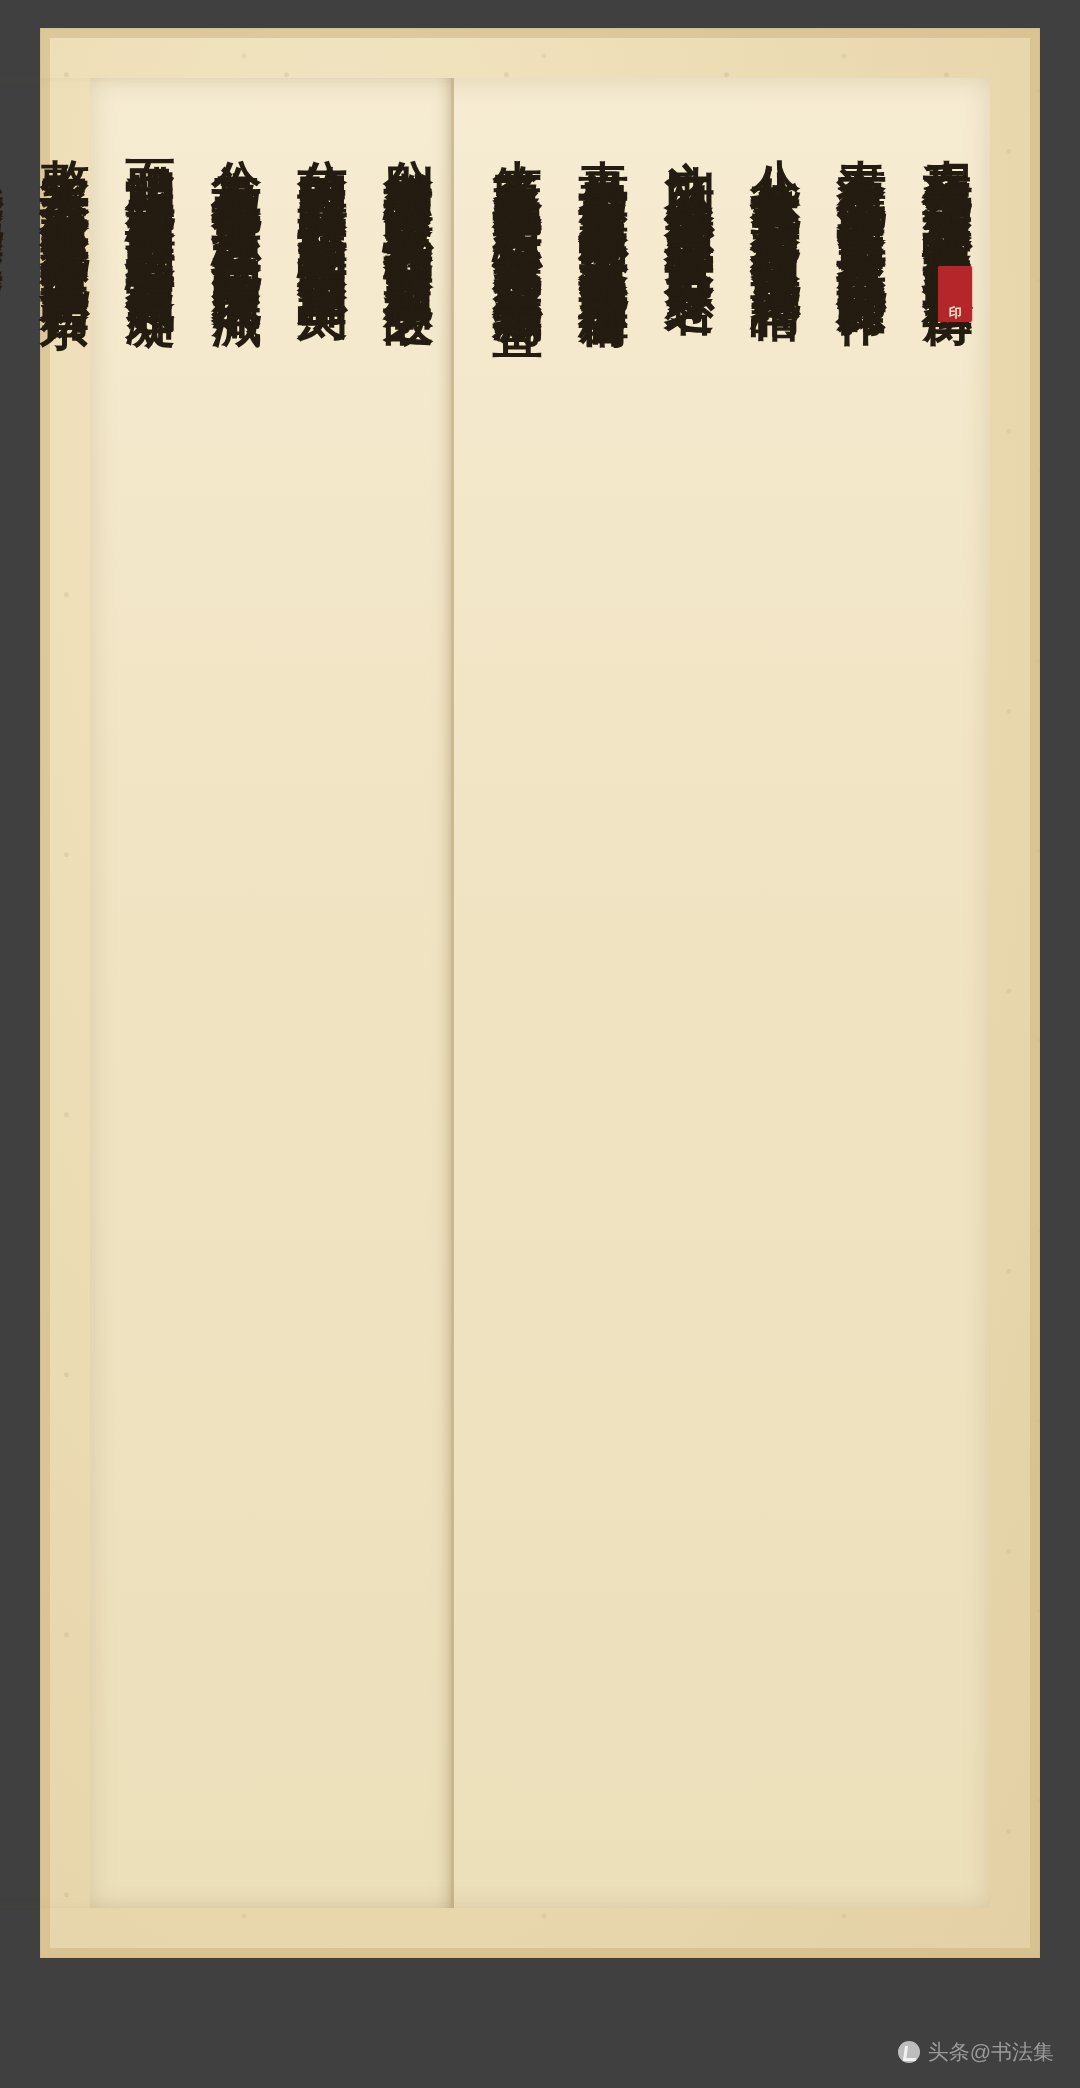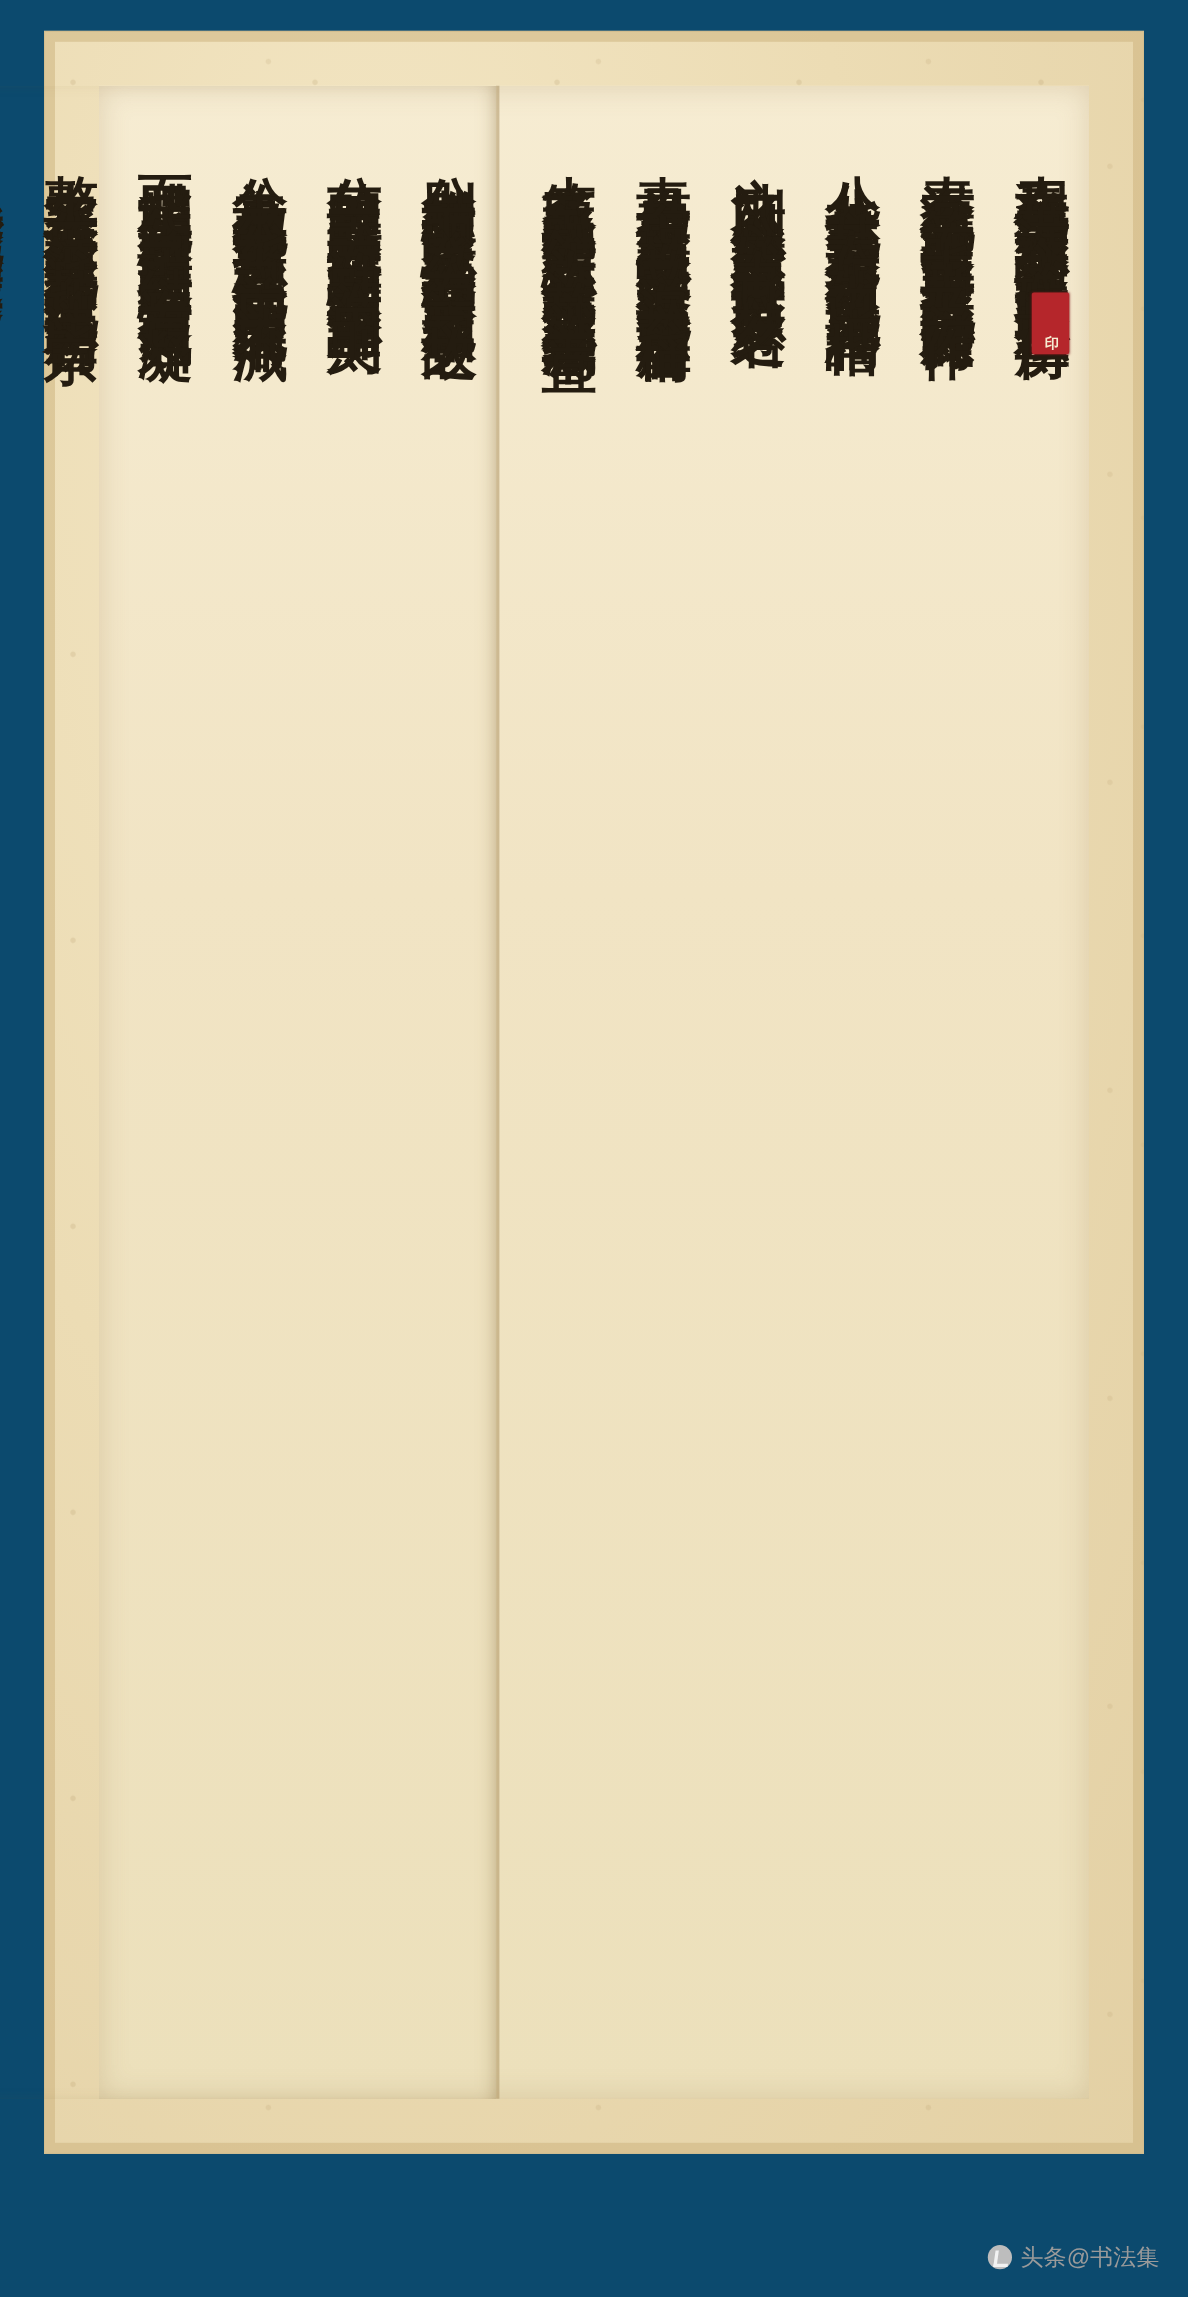--- a/index.html
+++ b/index.html
@@ -10,21 +10,21 @@
   body {
     width: 1080px;
     height: 2088px;
     font-family: "DejaVu Sans", sans-serif;
     overflow: hidden;
   }
   .page {
     position: relative;
     width: 1080px;
     height: 2088px;
-    background: #0c4a6e;
+    background: #404040;
   }
 
   
   .artwork-frame {
     position: absolute;
     left: 40px;
     top: 28px;
     width: 1000px;
     height: 1930px;
     background:

